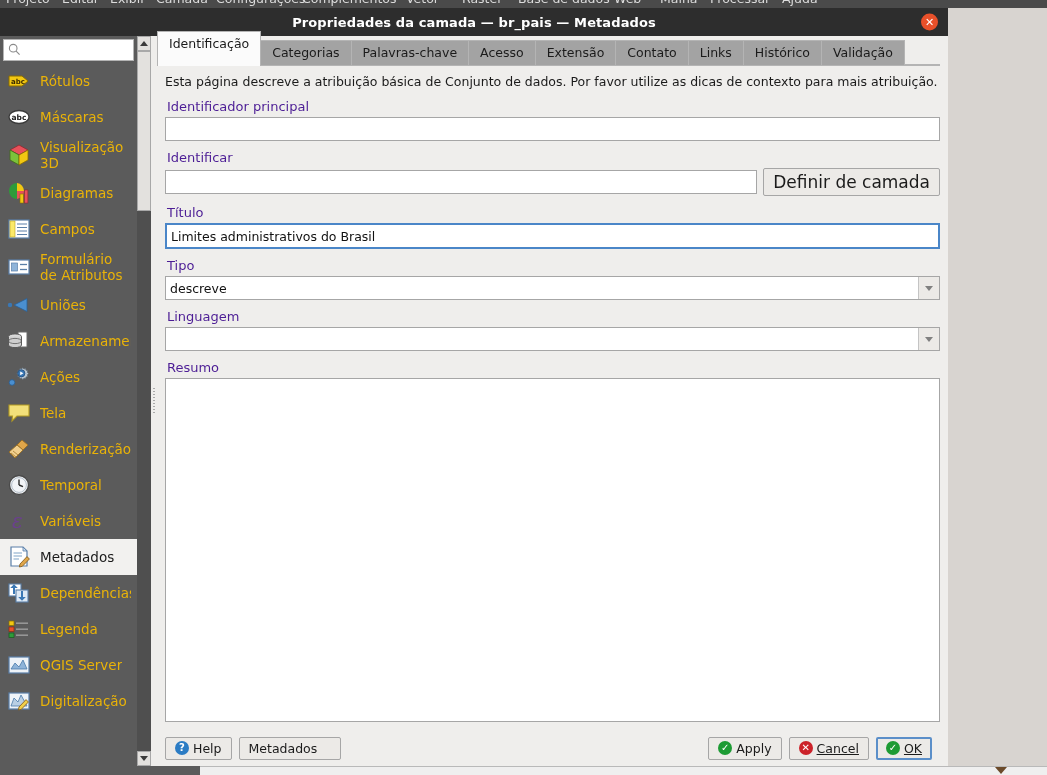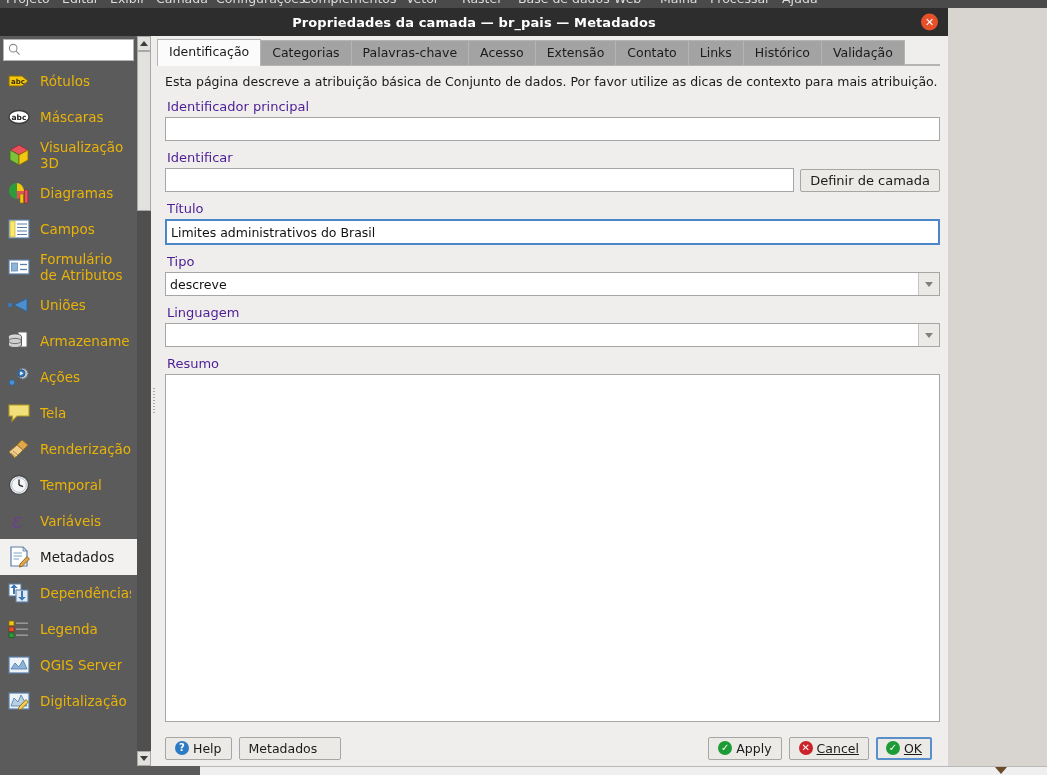--- a/index.html
+++ b/index.html
@@ -138,42 +138,42 @@
     padding-top: 4px; flex: 0 0 30px;
     border-bottom: 1px solid #b4b4b4;
   }
   .tab {
     padding: 3px 11px 4px 11px; font-size: 12.5px; color: #1b1b1b;
     background: #a3a3a3; border: 1px solid #b4b4b4; border-bottom: none;
     margin-right: -1px; cursor: pointer; line-height: 17px;
   }
   .tab.active {
     background: #fbfbfb; position: relative; z-index: 2;
-    margin-bottom: -1px; padding-bottom: 6px;
+    margin-bottom: -1px; padding-bottom: 14px;
   }
   .tab-filler { flex: 1 1 auto; border-bottom: 1px solid #b4b4b4; }
 
   
   .page {
     flex: 1 1 auto; background: #efeeec; padding: 8px 0 0 8px;
     min-height: 0; display: flex; flex-direction: column;
   }
   .intro { font-size: 12.5px; color: #1b1b1b; margin-bottom: 8px; }
   .flabel { font-size: 13px; color: #4c1d95; margin: 2px 0 3px 2px; }
 
   .tinput {
     width: 100%; height: 24px; background: #ffffff;
     border: 1px solid #a6a6a6; font-size: 12.5px; padding: 4px 4px;
     outline: none; font-family: "DejaVu Sans", sans-serif; color: #111;
   }
   .tinput.focused { border: 2px solid #4a86c8; height: 26px; }
   .row { display: flex; gap: 6px; align-items: center; }
   .btn {
     background: #eceae7; border: 1px solid #a6a6a6; border-radius: 2px;
-    font-size: 13px; padding: 3px 9px; cursor: pointer; color: #1b1b1b;
+    font-size: 17px; padding: 3px 9px; cursor: pointer; color: #1b1b1b;
     font-family: "DejaVu Sans", sans-serif; white-space: nowrap;
   }
 
   .combo {
     width: 100%; height: 24px; background: #ffffff;
     border: 1px solid #a6a6a6; display: flex; align-items: center;
     padding: 0 0 0 4px; font-size: 12.5px; cursor: pointer; color: #111;
   }
   .combo .cval { flex: 1 1 auto; }
   .combo .carrow {

